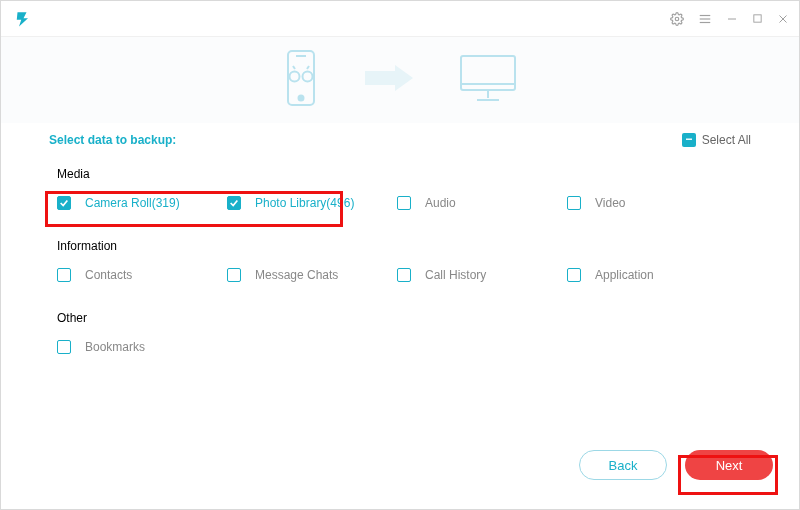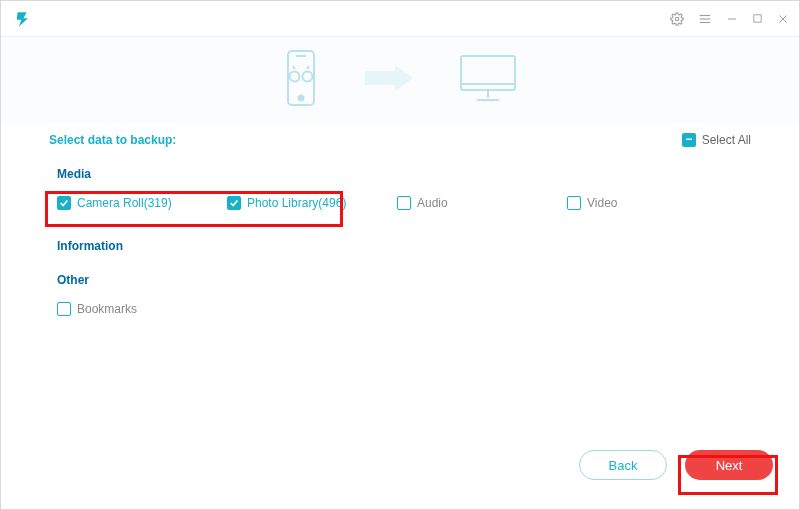--- a/index.html
+++ b/index.html
@@ -78,35 +78,35 @@
   }
   .select-all .minus-box {
     width: 14px; height: 14px;
     background: #19b0c9;
     display: flex; align-items:center; justify-content:center;
     border-radius: 2px;
   }
   .select-all .minus-box span { color:#fff; font-size:12px; line-height:1; font-weight:700; position:relative; top:-1px;}
   .section-header {
     font-size: 12px;
-    font-weight: 700;
-    color: #0369a1;
+    font-weight: 400;
+    color: #000000;
     margin: 20px 0 6px 8px;
   }
   .row {
     display: flex;
     align-items: center;
     height: 32px;
     padding-left: 8px;
   }
   .cell {
     width: 170px;
     display: flex;
     align-items: center;
-    gap: 6px;
+    gap: 14px;
     font-size: 12px;
     color: #888;
   }
   .checkbox {
     width: 14px; height: 14px;
     border: 1px solid #19b0c9;
     border-radius: 2px;
     display: flex;
     align-items: center;
     justify-content: center;
@@ -270,20 +270,46 @@
       </div>
       <div class="cell">
         <span class="checkbox">
           
         </span>
         <span>Video</span>
       </div>
     </div>
 
     <div class="section-header">Information</div>
+    <div class="row">
+      <div class="cell">
+        <span class="checkbox">
+          
+        </span>
+        <span>Contacts</span>
+      </div>
+      <div class="cell">
+        <span class="checkbox">
+          
+        </span>
+        <span>Message Chats</span>
+      </div>
+      <div class="cell">
+        <span class="checkbox">
+          
+        </span>
+        <span>Call History</span>
+      </div>
+      <div class="cell">
+        <span class="checkbox">
+          
+        </span>
+        <span>Application</span>
+      </div>
+    </div>
 
     <div class="section-header">Other</div>
     <div class="row">
       <div class="cell">
         <span class="checkbox">
           
         </span>
         <span>Bookmarks</span>
       </div>
     </div>

